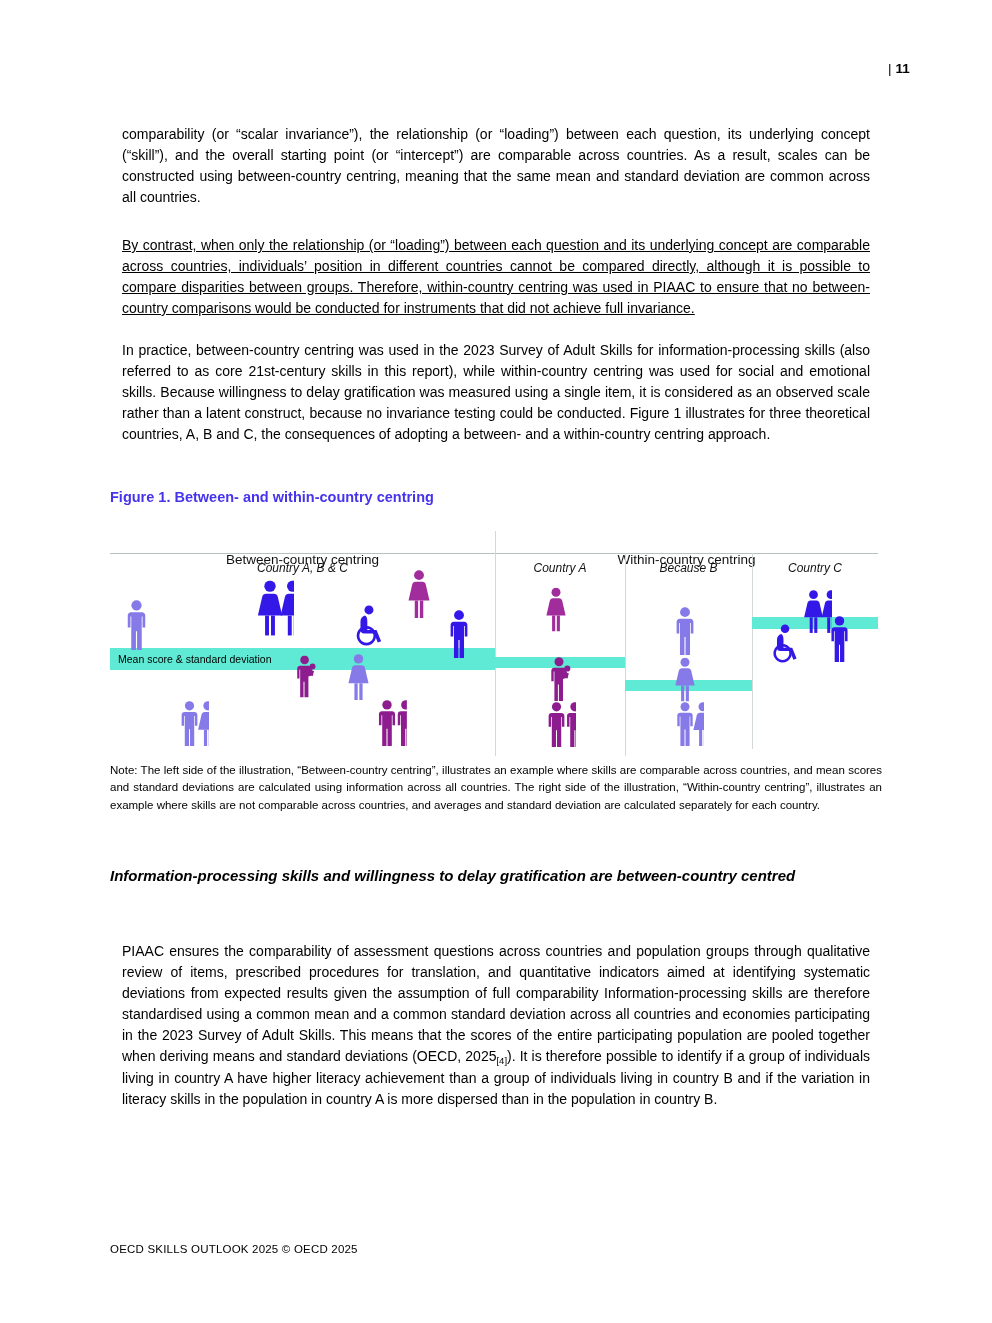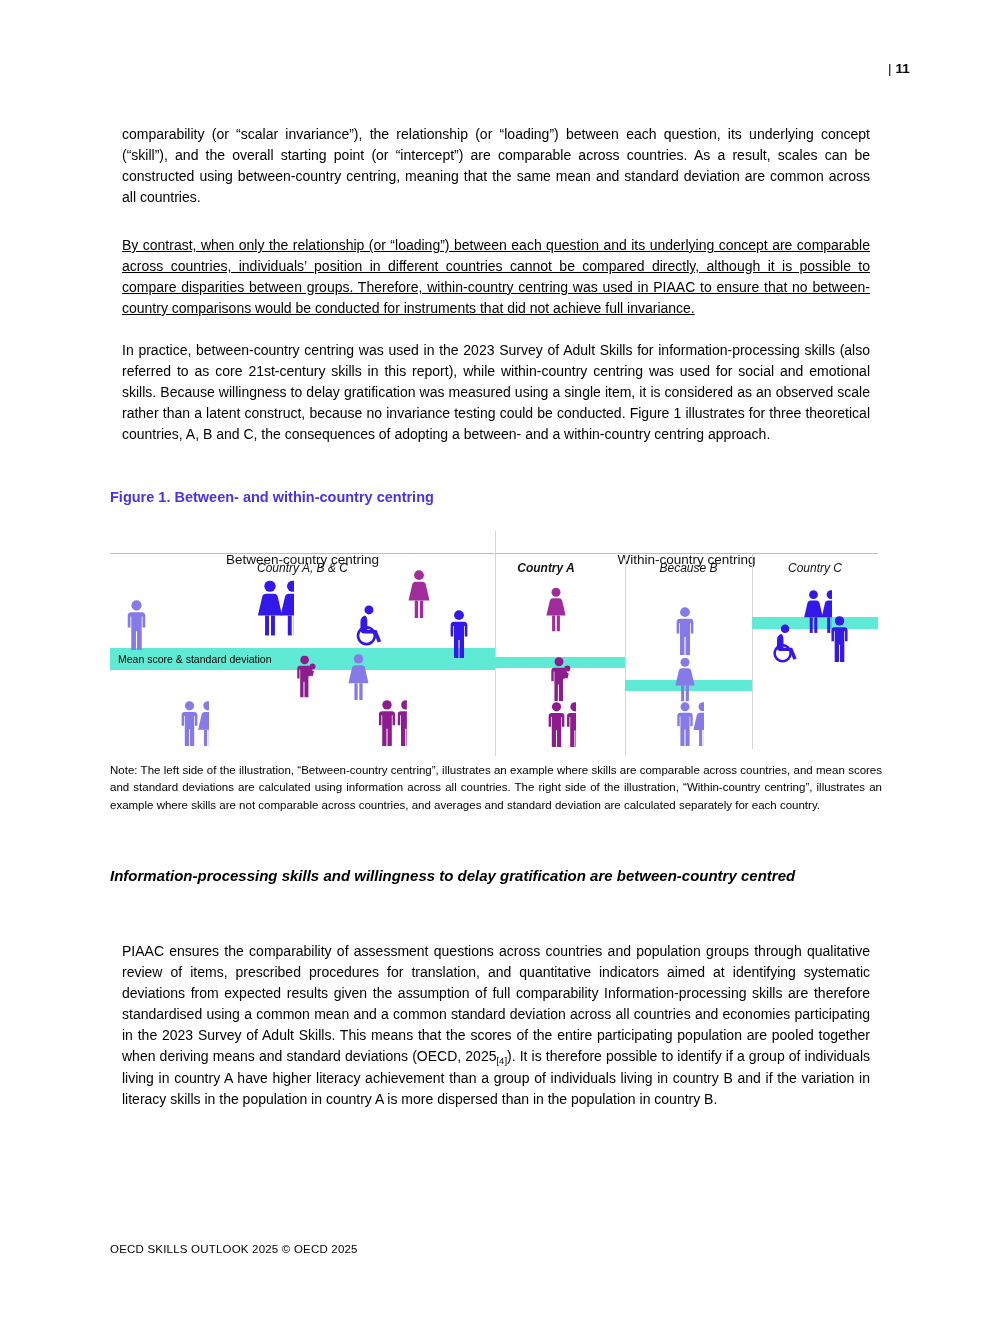--- a/index.html
+++ b/index.html
@@ -15,21 +15,21 @@
   .fig-head{position:absolute;top:1px;height:20px;font-size:13.5px;color:#111;text-align:center;margin-top:20px;}
   .fig-head.left{left:0;width:385px;}
   .fig-head.right{left:385px;width:383px;}
   .fig-rule{position:absolute;top:22px;left:0;width:768px;border-top:1px solid #b9c0c0;}
   .vline{position:absolute;width:0;border-left:1px solid #d2d7d7;}
   .v-main{left:385px;top:0;height:225px;}
   .v-ab{left:515px;top:22px;height:203px;}
   .v-bc{left:642px;top:22px;height:196px;}
   .country-label{position:absolute;top:30px;font-size:12px;font-style:italic;color:#111;text-align:center;}
   .cl-all{left:0;width:385px;}
-  .cl-a{left:371px;width:130px;font-weight:bold;}
+  .cl-a{left:385px;width:130px;}
   .cl-b{left:515px;width:127px;}
   .cl-c{left:642px;width:126px;}
   .band{position:absolute;background:#5eead4;}
   .band-left{left:0;top:117px;width:385px;height:22px;font-size:10.5px;line-height:22px;padding-left:8px;box-sizing:border-box;color:#000;}
   .band-a{left:385px;top:126px;width:130px;height:11px;}
   .band-b{left:515px;top:149px;width:127px;height:11px;}
   .band-c{left:642px;top:86px;width:126px;height:12px;}
   .fig-note{top:762px;left:110px;width:772px;font-size:11.5px;line-height:17.3px;text-align:justify;}
   .section-heading{top:864px;left:110px;width:772px;font-size:15px;line-height:23px;
                    font-weight:bold;font-style:italic;}

